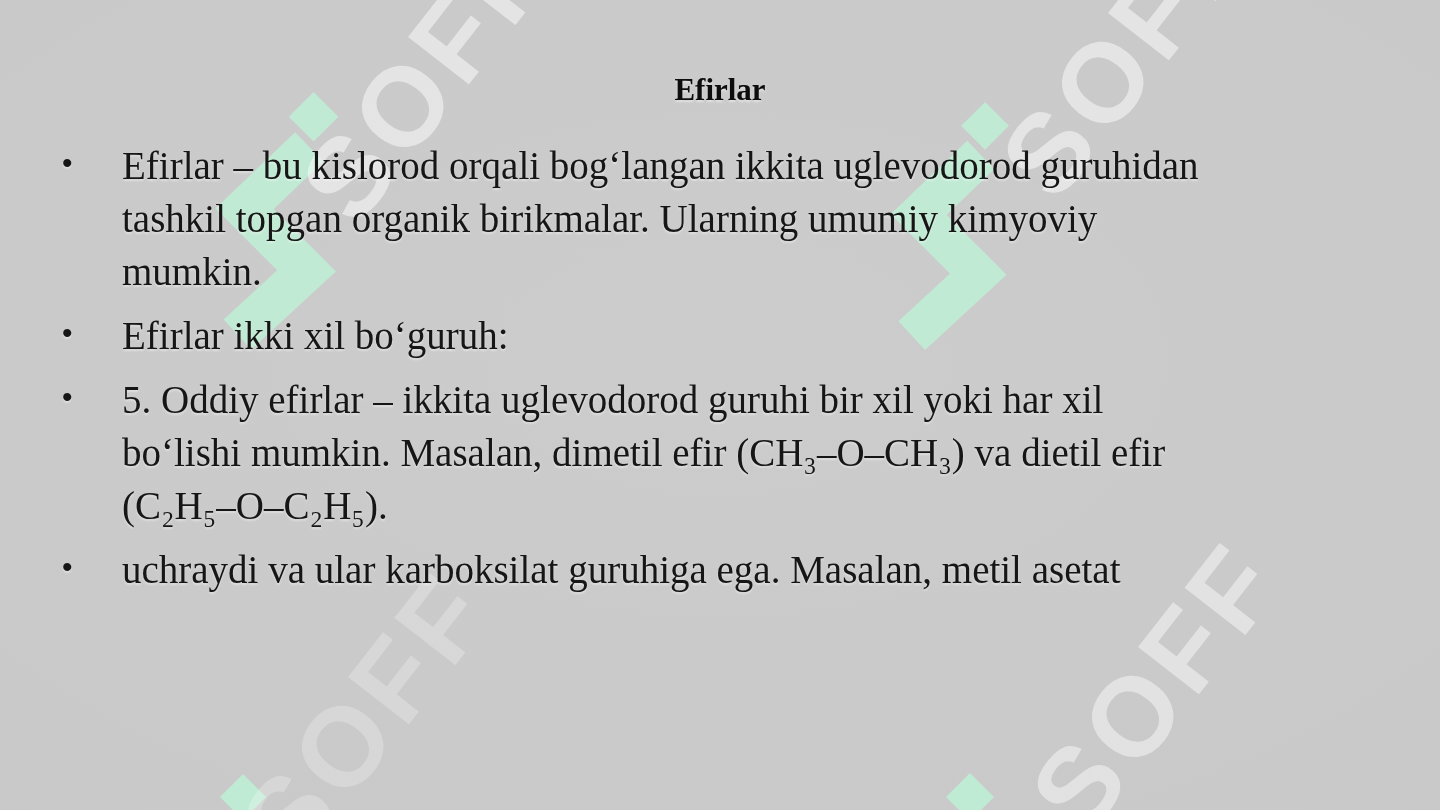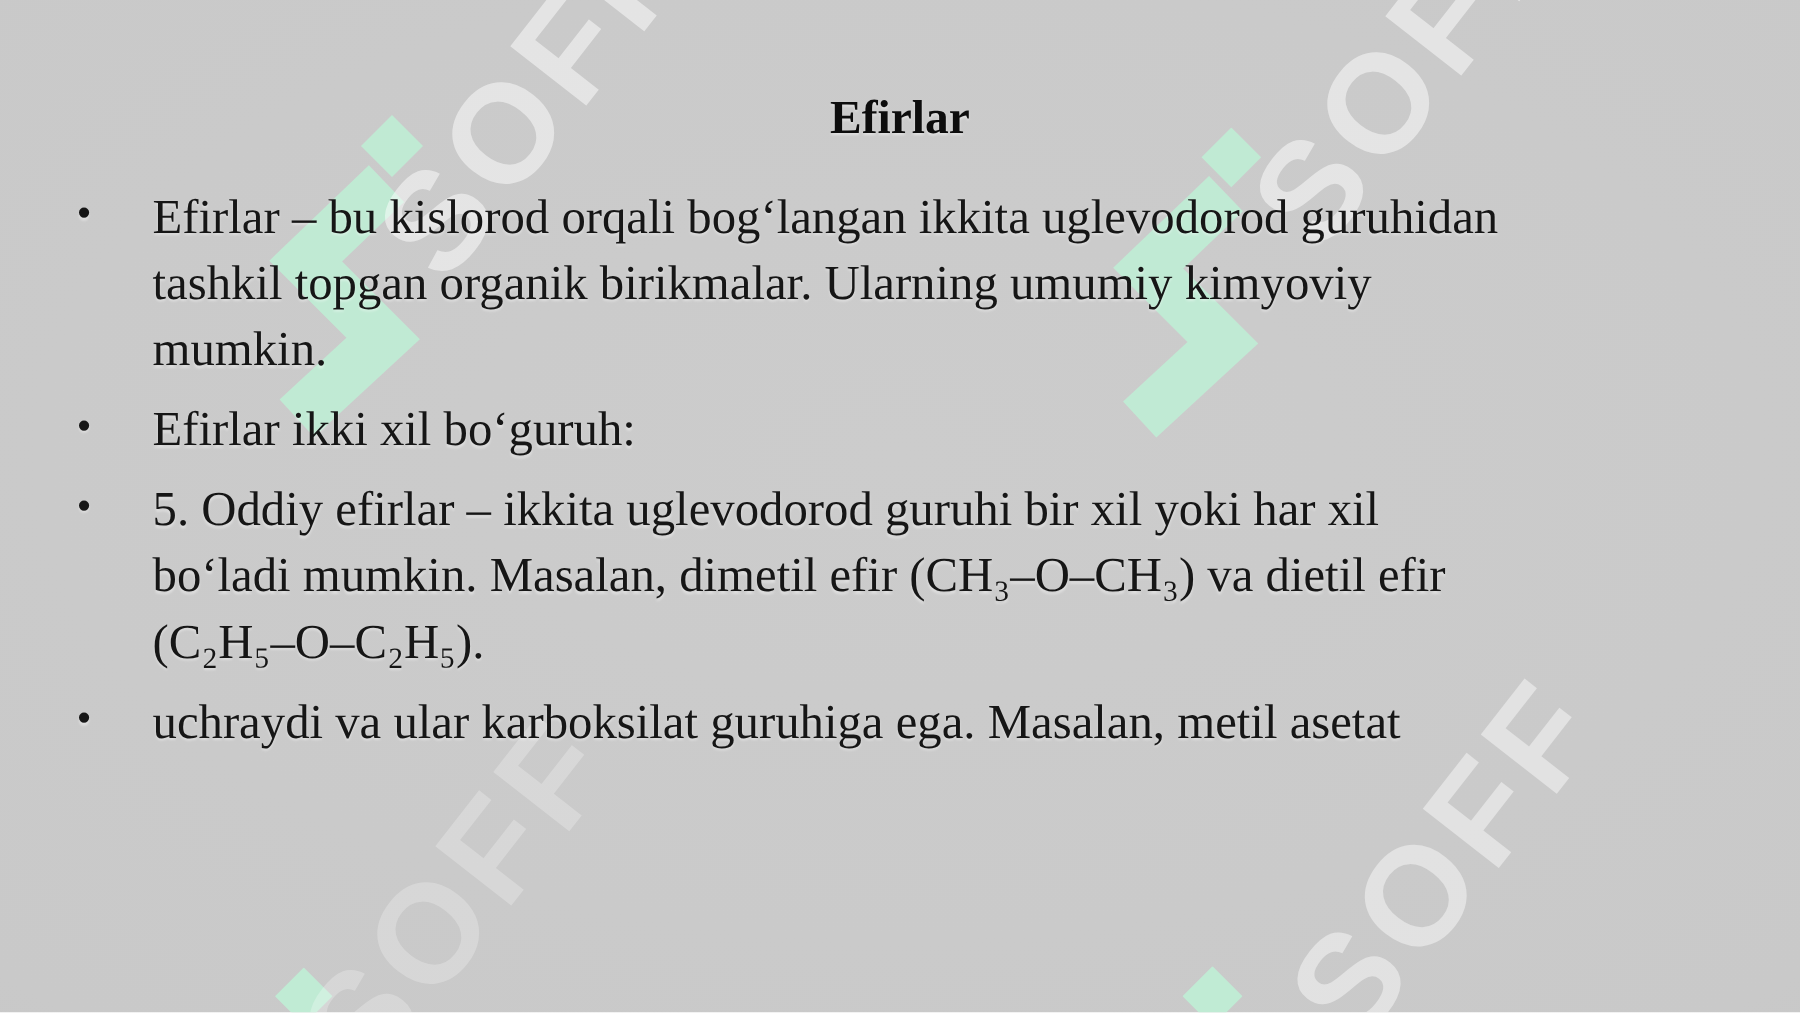--- a/index.html
+++ b/index.html
@@ -39,21 +39,21 @@
   .wm-1{left:263px;top:12px;}
   .wm-2{left:963px;top:-12px;}
   .wm-3{left:993px;top:622px;opacity:.45;}
   .wm-4{left:203px;top:652px;opacity:.25;}
 
   
   .content{position:absolute;inset:0;z-index:2;}
   .title{
     margin:72px 0 0 0;
     text-align:center;
-    font-size:38px;font-weight:bold;color:#0d0d0d;
+    font-size:31px;font-weight:bold;color:#0d0d0d;
     text-shadow:0 2px 2px rgba(255,255,255,.45);
   }
   .bullets{
     list-style:none;margin:31px 40px 0 60px;padding:0;
     font-size:39px;line-height:53px;color:var(--text);
     text-shadow:0 2px 2px rgba(255,255,255,.4);
   }
   .bullet{position:relative;padding-left:30px;margin:0 0 11px 0;}
   .dot{
     position:absolute;left:2px;top:-3px;
@@ -107,21 +107,21 @@
       </li>
 
       <li class="bullet">
         <span class="dot">•</span>
         <div class="line">Efirlar ikki xil bo‘guruh:</div>
       </li>
 
       <li class="bullet">
         <span class="dot">•</span>
         <div class="line">5. Oddiy efirlar – ikkita uglevodorod guruhi bir xil yoki har xil</div>
-        <div class="line">bo‘ladi mumkin. Masalan, dimetil efir (CH₃–O–CH₃) va dietil efir</div>
+        <div class="line">bo‘lishi mumkin. Masalan, dimetil efir (CH₃–O–CH₃) va dietil efir</div>
         <div class="line">(C₂H₅–O–C₂H₅).</div>
       </li>
 
       <li class="bullet">
         <span class="dot">•</span>
         <div class="line">uchraydi va ular karboksilat guruhiga ega. Masalan, metil asetat</div>
       </li>
 
     </ul>
   </div>

